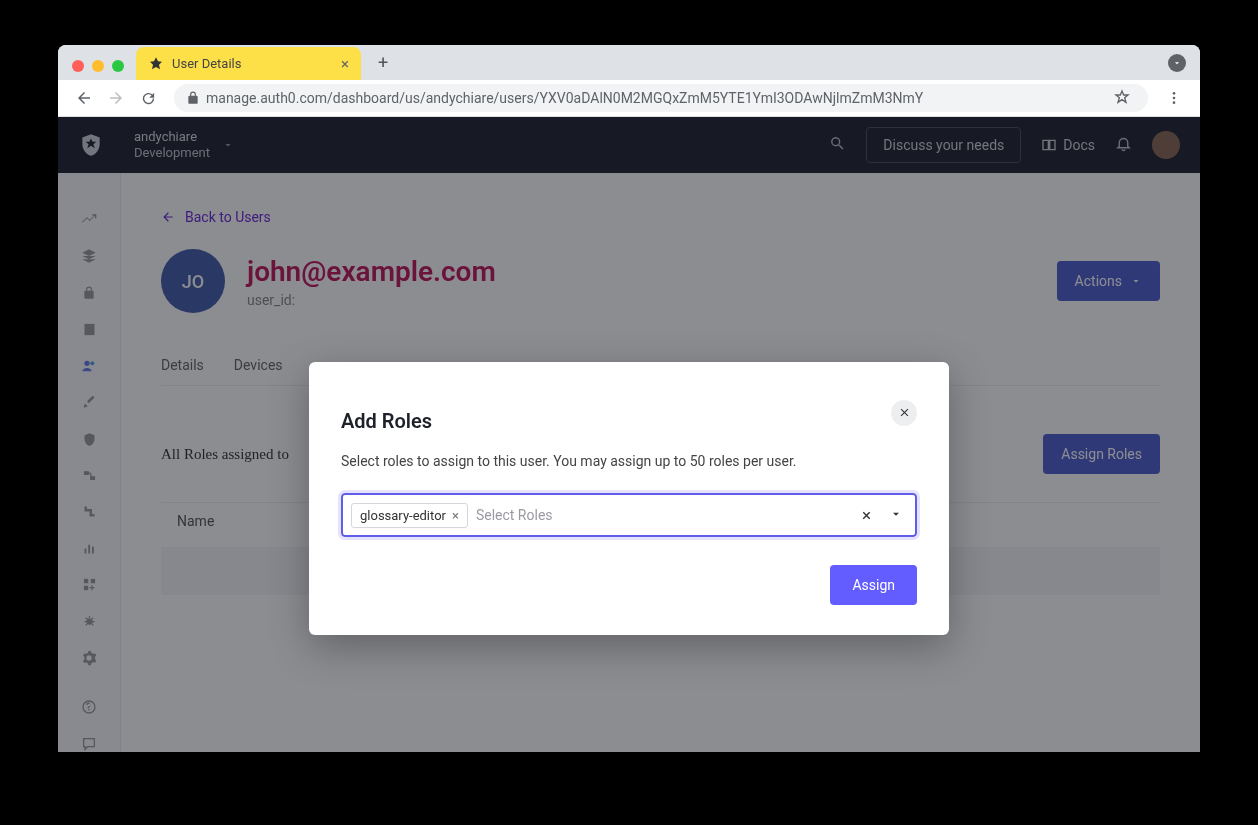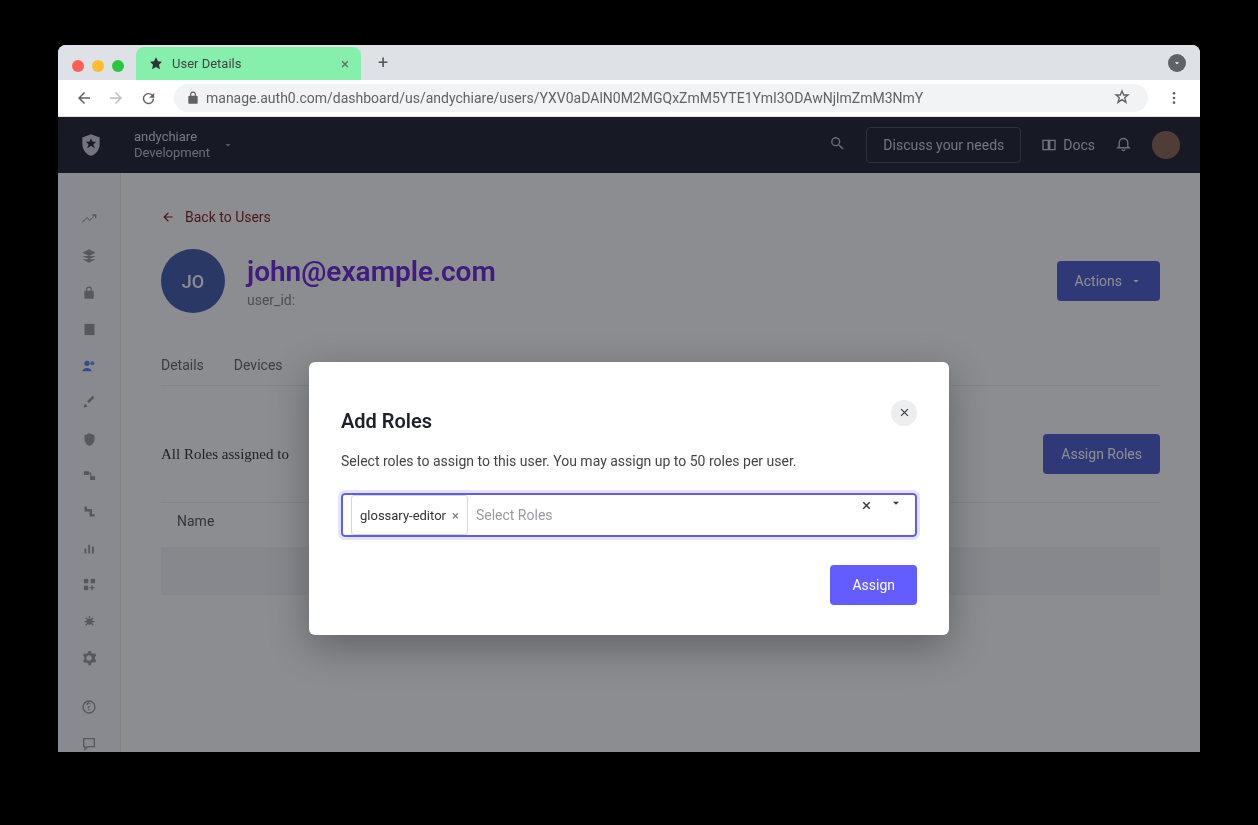--- a/index.html
+++ b/index.html
@@ -4,21 +4,21 @@
   <style>
     * { margin: 0; padding: 0; box-sizing: border-box; font-family: -apple-system, BlinkMacSystemFont, "Segoe UI", Roboto, Helvetica, Arial, sans-serif; }
     body { background: #000; width: 1258px; height: 825px; position: relative; }
     .browser-window { position: absolute; left: 58px; top: 45px; width: 1142px; height: 707px; background: #fff; border-radius: 8px 8px 0 0; overflow: hidden; box-shadow: 0 20px 60px rgba(0,0,0,0.5); }
     .browser-tabs { height: 35px; background: #dee1e6; display: flex; align-items: flex-end; padding-left: 14px; position: relative; }
     .window-controls { display: flex; gap: 8px; padding: 12px 0 8px 0; }
     .win-dot { width: 12px; height: 12px; border-radius: 50%; }
     .win-dot.red { background: #ff5f57; }
     .win-dot.yellow { background: #ffbd2e; }
     .win-dot.green { background: #28c940; }
-    .tab { height: 33px; background: #86efac; display: flex; align-items: center; padding: 0 12px; border-radius: 8px 8px 0 0; margin-left: 12px; width: 225px; font-size: 13px; color: #444; position: relative; }
+    .tab { height: 33px; background: #fde047; display: flex; align-items: center; padding: 0 12px; border-radius: 8px 8px 0 0; margin-left: 12px; width: 225px; font-size: 13px; color: #444; position: relative; }
     .tab svg.fav { width: 16px; height: 16px; margin-right: 8px; }
     .tab-close { margin-left: auto; color: #666; cursor: pointer; font-size: 15px; }
     .new-tab { width: 28px; height: 28px; display: flex; align-items: center; justify-content: center; color: #555; font-size: 18px; margin-left: 8px; margin-bottom: 4px; cursor: pointer; }
     .tab-menu { margin-left: auto; margin-right: 14px; margin-bottom: 8px; }
     .tab-menu-icon { width:18px; height:18px; border-radius:50%; background:#5f6368; display:flex; align-items:center; justify-content:center; }
     .browser-toolbar { height: 37px; background: #fff; display: flex; align-items: center; padding: 0 12px; border-bottom: 1px solid #e0e0e0; gap: 4px; }
     .nav-btn { width: 28px; height: 28px; display: flex; align-items: center; justify-content: center; color: #5f6368; cursor: pointer; border-radius: 50%; }
     .nav-btn.disabled { color: #bdbdbd; }
     .addr-bar { flex: 1; display: flex; align-items: center; height: 28px; background: #f1f3f4; border-radius: 14px; padding: 0 12px; margin: 0 8px; font-size: 14px; color: #5f6368; }
     .addr-bar svg { margin-right: 6px; flex-shrink: 0; }
@@ -39,44 +39,44 @@
     .docs-link { display: flex; align-items: center; gap: 6px; color: #cfd0d8; font-size: 14px; cursor: pointer; }
     .bell { color: #bfc1cb; cursor: pointer; }
     .avatar { width: 28px; height: 28px; border-radius: 50%; background: #8a6855; cursor: pointer; }
 
     .body-row { flex: 1; display: flex; overflow: hidden; }
     .sidebar { width: 63px; background: #fafafb; border-right: 1px solid #eaeaea; display: flex; flex-direction: column; align-items: center; padding-top: 38px; gap: 21px; }
     .sb-item { width: 18px; height: 18px; color: #999; cursor: pointer; display:flex; align-items:center; justify-content:center; }
     .sb-item.active { color: #647cee; }
 
     .content { flex: 1; background: #fff; padding: 36px 40px; overflow: auto; }
-    .back-link { display: flex; align-items: center; gap: 10px; color: #7f1d1d; font-size: 14px; cursor: pointer; margin-bottom: 24px; }
+    .back-link { display: flex; align-items: center; gap: 10px; color: #6d28d9; font-size: 14px; cursor: pointer; margin-bottom: 24px; }
     .user-header { display: flex; align-items: center; gap: 22px; }
     .user-avatar { width: 64px; height: 64px; border-radius: 50%; background: #415caa; color: #fff; display: flex; align-items: center; justify-content: center; font-size: 18px; font-weight: 500; }
-    .user-info .email { font-size: 28px; font-weight: 600; color: #6d28d9; margin-bottom: 4px; }
+    .user-info .email { font-size: 28px; font-weight: 600; color: #be185d; margin-bottom: 4px; }
     .user-info .uid { font-size: 14px; color: #888; }
     .actions-btn { margin-left: auto; background: #4d5ecf; color: #fff; height: 40px; padding: 0 18px; border: none; border-radius: 4px; font-size: 14px; display: flex; align-items: center; gap: 8px; cursor: pointer; }
 
     .tabs-row { display: flex; gap: 30px; margin-top: 44px; border-bottom: 1px solid #eee; }
     .tab-item { padding: 0 0 12px; font-size: 14px; color: #666; cursor: pointer; }
 
     .section-row { display: flex; align-items: center; margin-top: 48px; }
     .section-label { font-size: 15px; color: #333; font-family: Liberation Serif, serif; }
     .assign-roles-btn { margin-left: auto; background: #4d5ecf; color: #fff; border: none; height: 40px; padding: 0 18px; border-radius: 4px; font-size: 14px; cursor: pointer; }
 
     .table-head { margin-top: 28px; padding: 10px 16px; border-top: 1px solid #eee; font-size: 14px; color: #555; }
     .empty-row { margin-top: 8px; background: #f6f6f8; padding: 16px; text-align: center; font-size: 14px; color: #666; }
 
     .overlay { position: absolute; inset: 0; background: rgba(15,16,25,0.48); display: flex; align-items: flex-start; justify-content: center; padding-top: 245px; }
     .modal { width: 640px; background: #fff; border-radius: 6px; padding: 30px 32px; box-shadow: 0 12px 40px rgba(0,0,0,0.3); }
     .modal-head { display: flex; align-items: center; margin-bottom: 20px; }
     .modal-title { font-size: 20px; font-weight: 600; color: #1e212a; margin-top: 17px; }
     .modal-close { margin-left: auto; width: 26px; height: 26px; border-radius: 50%; background: #eceef0; display: flex; align-items: center; justify-content: center; cursor: pointer; color: #333; }
     .modal-desc { font-size: 14px; color: #444; margin-bottom: 24px; }
-    .role-select { border: 2px solid #605de9; outline: 3px solid #e4e3fb; border-radius: 4px; height: 44px; display: flex; padding: 0 8px; gap: 8px; }
+    .role-select { border: 2px solid #605de9; outline: 3px solid #e4e3fb; border-radius: 4px; height: 44px; display: flex; align-items: center; padding: 0 8px; gap: 8px; }
     .chip { border: 1px solid #d5d7dd; border-radius: 3px; padding: 4px 8px; font-size: 13px; color: #333; display: flex; align-items: center; gap: 6px; }
     .chip-x { cursor: pointer; color: #777; }
     .role-input { flex: 1; border: none; outline: none; font-size: 14px; color: #333; background: transparent; }
     .role-input::placeholder { color: #9a9aa2; }
     .sel-clear { cursor: pointer; color: #333; padding: 0 6px; font-size: 17px; }
     .sel-drop { cursor: pointer; color: #333; padding: 0 4px; }
     .modal-footer { display: flex; justify-content: flex-end; margin-top: 28px; }
     .assign-confirm { background: #635dff; color: #fff; border: none; height: 40px; padding: 0 22px; border-radius: 4px; font-size: 14px; cursor: pointer; }
   </style>
 </head>

